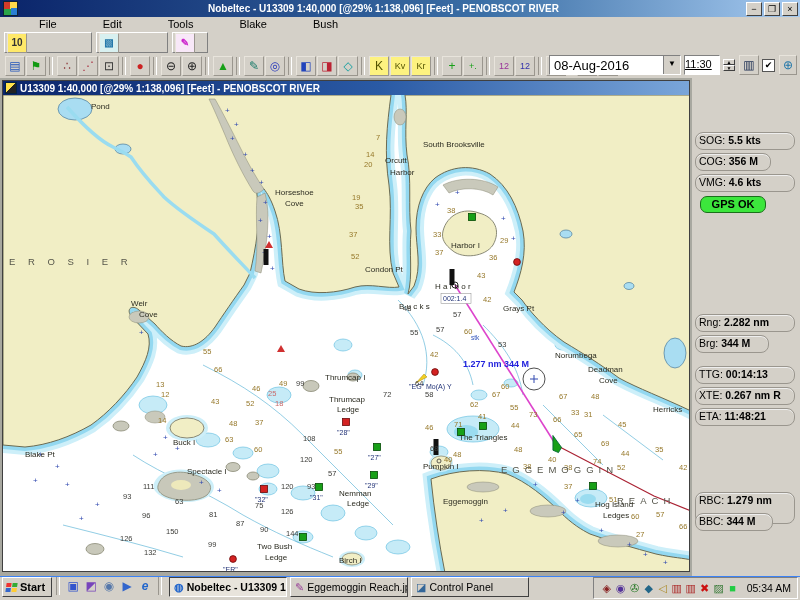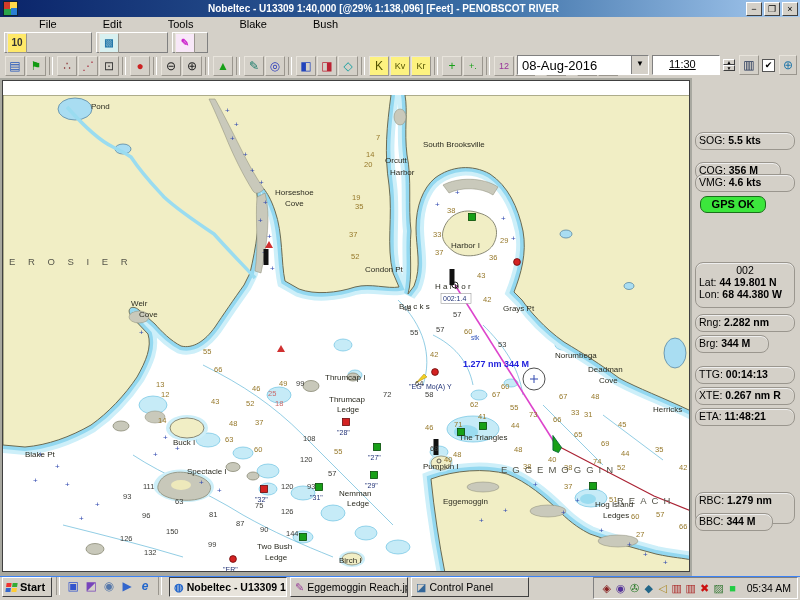--- a/index.html
+++ b/index.html
@@ -30,21 +30,21 @@
   .tbtn{width:20px;height:20px;padding:0;margin:0 0 0 1px;background:#d4d0c8;
     border:1px solid;border-color:#e8e4dc #9a968e #9a968e #e8e4dc;
     font-size:12px;line-height:17px;text-align:center;cursor:default;font-family:"Liberation Sans",sans-serif;}
   .tsep{width:2px;height:18px;margin:0 3px;border-left:1px solid #9a968e;border-right:1px solid #fff;}
   #tb3icons{display:flex;align-items:center;padding-left:4px;}
   #tbright{position:absolute;right:3px;top:1px;display:flex;align-items:center;gap:3px;}
   .combo{display:flex;border:1px solid;border-color:#808080 #fff #fff #808080;background:#fff;height:18px;}
   .combo .cval{padding:2px 4px;font-size:13px;min-width:105px;}
   .combo .carr{width:16px;background:#d4d0c8;border-left:1px solid #808080;font-size:8px;text-align:center;line-height:16px;}
   .spinbox{display:flex;border:1px solid;border-color:#808080 #fff #fff #808080;background:#fff;height:18px;}
-  .spinbox .cval{padding:2px 16px;min-width:34px;text-decoration:underline;}
+  .spinbox .cval{padding:2px 0;min-width:34px;text-decoration:underline;}
   .spin{display:flex;flex-direction:column;width:12px;}
   .spin button{flex:1;font-size:5px;line-height:4px;padding:0;background:#d4d0c8;border:1px solid;border-color:#fff #404040 #404040 #fff;}
   .cb{width:11px;height:11px;background:#fff;border:1px solid #555;font-size:9px;line-height:10px;text-align:center;}
   
   #client{position:absolute;left:0;top:78px;width:800px;height:498px;background:#a8a8a0;}
   #chartwin{position:absolute;left:2px;top:2px;width:688px;height:492px;
     border:1px solid #404040;background:#fff;box-sizing:border-box;}
   #charttitle{height:14px;background:linear-gradient(90deg,#0a246a,#2a5aa5 55%,#7aa6da);
     color:#fff;font-weight:bold;font-size:10px;display:flex;align-items:center;padding:0 2px;}
   #charttitle .cicon{width:10px;height:10px;margin-right:3px;background:
@@ -174,20 +174,24 @@
         <button>▼</button>
       </div>
       <button class="tbtn" style="color:#223355">▥</button>
       <span class="cb">✔</span>
       <button class="tbtn" style="width:18px;color:#2277aa">⊕</button>
     </div>
   </div>
 
   <div id="client">
     <div id="chartwin">
+      <div id="charttitle">
+        <div class="cicon"></div>
+        <span>U13309 1:40,000 [@29% 1:138,096] [Feet] - PENOBSCOT RIVER</span>
+      </div>
       <div id="chartarea">
         <svg viewBox="0 0 688 478" width="688" height="478">
 
           <rect width="688" height="478" fill="#ffffff"></rect>
 
           <g fill="#c6ebf7" stroke="#6fc3e3" stroke-width="0.7">
             <ellipse cx="340" cy="250" rx="9" ry="6"></ellipse>
               <ellipse cx="352" cy="280" rx="7" ry="5"></ellipse>
             <ellipse cx="276" cy="300" rx="12" ry="8"></ellipse>
               <ellipse cx="150" cy="310" rx="14" ry="9"></ellipse>
@@ -499,32 +503,27 @@
               <text x="440" y="206" class="lbl-wp">002:1.4</text>
             </g>
           <text id="route-label" class="routelbl" x="460" y="272">1.277 nm  344 M</text>
         </svg>
       </div>
     </div>
     <div id="sidebar">
         <div class="pill" style="top: 54px; height: 18px;">
           <div class="prow"><span>SOG: </span><span class="pv">5.5 kts</span></div>
         </div>
-        <div class="pill" style="top: 84px; width: 86px; height: 18px;">
+        <div class="pill" style="top: 75px; width: 76px; height: 18px;">
           <div class="prow"><span>COG: </span><span class="pv">356 M</span></div>
         </div>
         <div class="pill" style="top: 96px; height: 18px;">
           <div class="prow"><span>VMG: </span><span class="pv">4.6 kts</span></div>
         </div>
         <div class="gps" style="top: 118px;">GPS OK</div>
-        <div class="pill" style="top: 184px; height: 46px;">
-          <div class="pill-t">002</div>
-          <div class="prow"><span>Lat: </span><span class="pv">44 19.801 N</span></div>
-          <div class="prow"><span>Lon: </span><span class="pv">68 44.380 W</span></div>
-        </div>
         <div class="pill" style="top: 236px; height: 18px;">
           <div class="prow"><span>Rng: </span><span class="pv">2.282 nm</span></div>
         </div>
         <div class="pill" style="top: 257px; width: 74px; height: 18px;">
           <div class="prow"><span>Brg: </span><span class="pv">344 M</span></div>
         </div>
         <div class="pill" style="top: 288px; height: 18px;">
           <div class="prow"><span>TTG: </span><span class="pv">00:14:13</span></div>
         </div>
         <div class="pill" style="top: 309px; height: 18px;">

